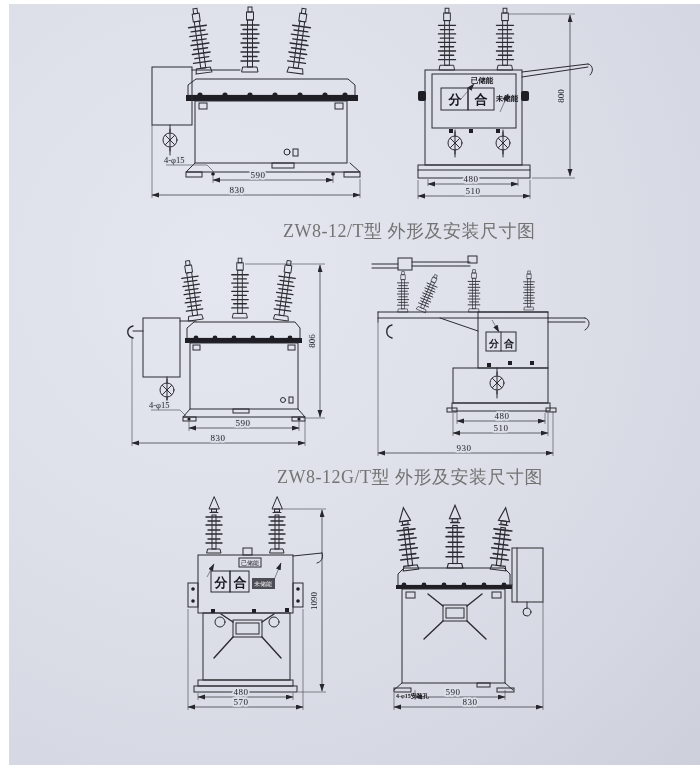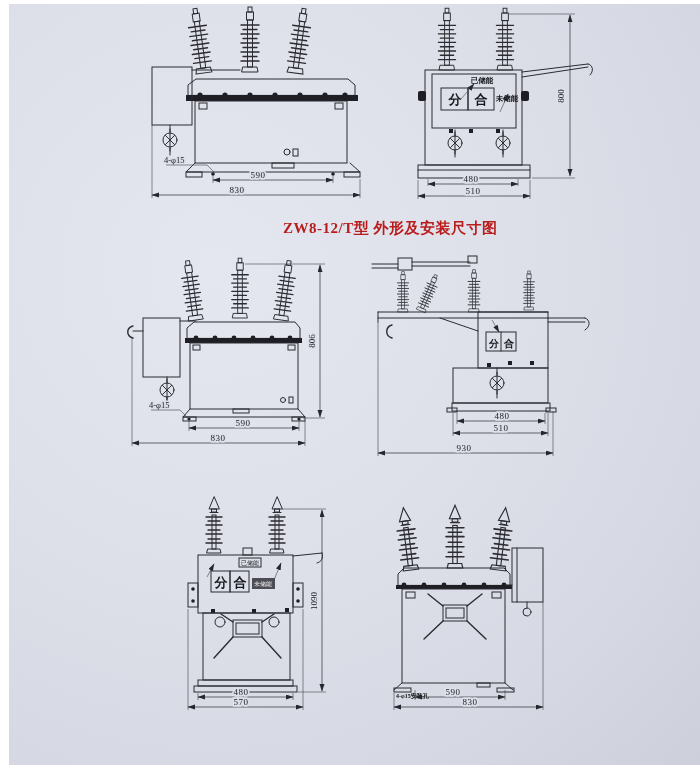--- a/index.html
+++ b/index.html
@@ -19,21 +19,21 @@
       text-anchor:middle;stroke:#dde0e9;stroke-width:3.5px;paint-order:stroke;}
   .cjkBig{font-family:"Liberation Serif","DejaVu Serif",serif;font-weight:bold;font-size:13px;fill:#17171d;text-anchor:middle;}
   .cjkMid{font-family:"Liberation Serif","DejaVu Serif",serif;font-weight:bold;font-size:10px;fill:#17171d;text-anchor:middle;}
   .cjkSm{font-family:"Liberation Serif","DejaVu Serif",serif;font-weight:bold;font-size:7.5px;fill:#17171d;text-anchor:middle;}
   .cjkTiny{font-family:"Liberation Serif","DejaVu Serif",serif;font-size:6px;fill:#17171d;text-anchor:middle;}
   .cjkTinyW{font-family:"Liberation Serif","DejaVu Serif",serif;font-size:6px;fill:#f2f2f5;text-anchor:middle;}
   .holeLbl{font-family:"Liberation Serif","DejaVu Serif",serif;font-size:8.5px;fill:#1b1b22;
       stroke:#dde0e9;stroke-width:3px;paint-order:stroke;}
   .holeLblB{font-family:"Liberation Serif","DejaVu Serif",serif;font-size:6px;font-weight:bold;fill:#111;}
   .caption{position:absolute;font-family:"Liberation Serif","DejaVu Serif",serif;
-      font-size:15px;color:#b91c1c;letter-spacing:0.5px;white-space:nowrap;font-weight:bold;}
+      font-size:18px;color:#737373;letter-spacing:0.5px;white-space:nowrap;}
 </style>
 </head>
 <body>
 
 <div class="page">
   <div class="bg"></div>
 
   <svg width="0" height="0">
     <defs>
       <marker id="ar" markerWidth="8" markerHeight="6" refX="7" refY="2.5" orient="auto-start-reverse" markerUnits="userSpaceOnUse">
@@ -238,20 +238,21 @@
     <line class="dim" x1="457" y1="421" x2="545" y2="421" marker-start="url(#ar)" marker-end="url(#ar)"></line>
     <text class="dt" x="502" y="419">480</text>
     <path class="thin" d="M453,413 V436 M548,413 V436"></path>
     <line class="dim" x1="453" y1="433" x2="548" y2="433" marker-start="url(#ar)" marker-end="url(#ar)"></line>
     <text class="dt" x="501" y="431">510</text>
     <path class="thin" d="M378,322 V456 M553,411 V456"></path>
     <line class="dim" x1="378" y1="453" x2="553" y2="453" marker-start="url(#ar)" marker-end="url(#ar)"></line>
     <text class="dt" x="464" y="451">930</text>
   </svg>
 
+  <div class="caption" style="left:277px;top:465px">ZW8-12G/T型 外形及安装尺寸图</div>
 
   <svg style="left:175px;top:500px" width="165" height="220" viewBox="175 500 165 220">
     <use href="#insB" transform="translate(214,553)"></use>
     <use href="#insB" transform="translate(277,553)"></use>
     <rect class="ln" x="243" y="548" width="9" height="7"></rect>
     <rect class="ln" x="198" y="555" width="95" height="58"></rect>
 
     <path class="ln" d="M293,556 L322,553"></path>
     <path class="ln" d="M322,553 c2,5 -1,9 -5,10"></path>
 

